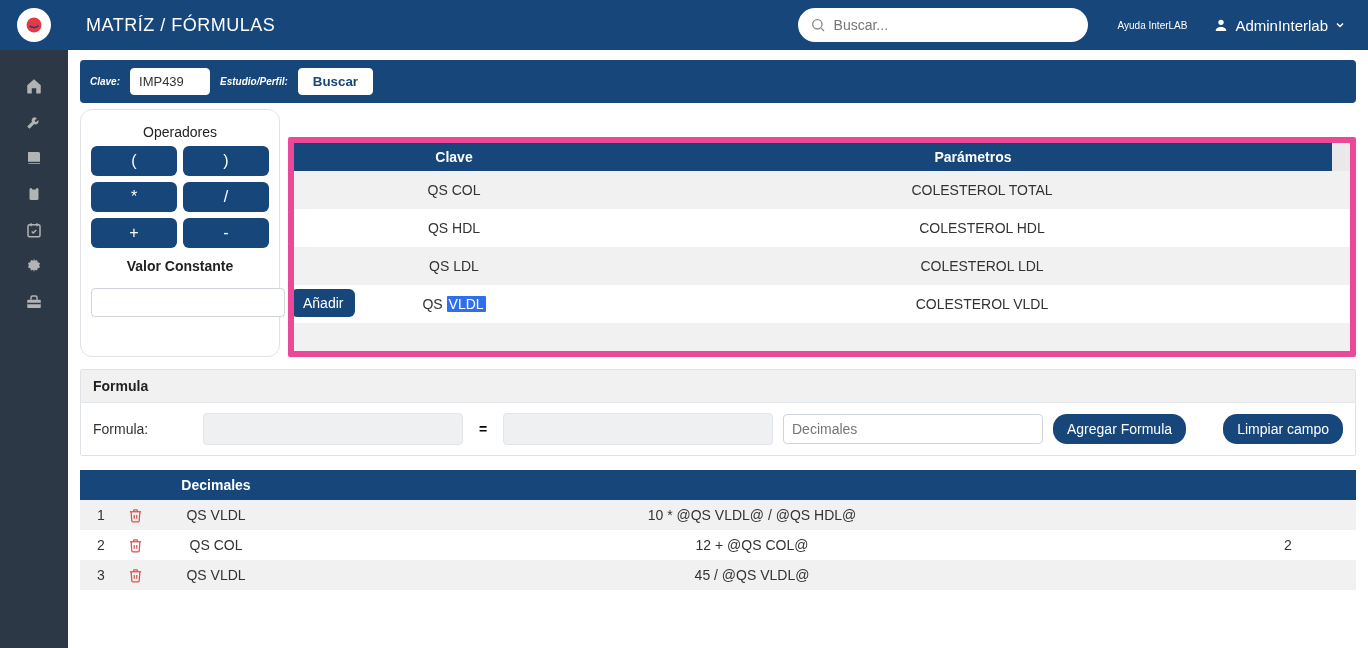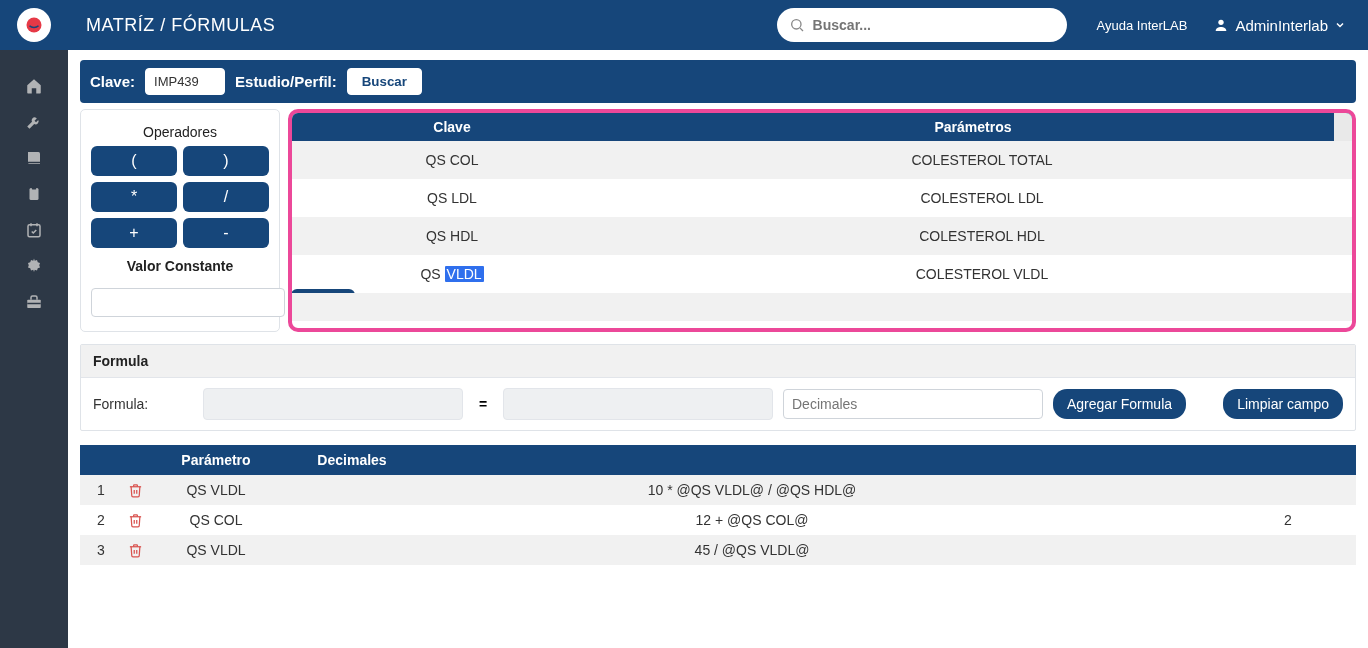--- a/index.html
+++ b/index.html
@@ -21,23 +21,23 @@
     font-size:16px; color:#16467a; font-weight:bold;
   }
   .breadcrumbs { font-weight:400; font-size:18px; letter-spacing:0.5px; margin-left:18px; flex:0 0 auto;}
   .top-spacer { flex:1; }
   .search-pill {
     background:#fff; border-radius:20px; height:34px; width:290px;
     display:flex; align-items:center; padding:0 12px; color:#888; margin-right:30px;
   }
   .search-pill svg { margin-right:8px; flex:0 0 auto; }
   .search-pill input {
-    border:none; outline:none; background:transparent; font-size:14px; color:#6d28d9; width:100%;font-weight:bold;
-  }
-  .top-link { color:#fff; margin-right:26px; font-size:13px; cursor:pointer; }
+    border:none; outline:none; background:transparent; font-size:14px; color:#6d28d9; width:100%;
+  }
+  .top-link { color:#fff; margin-right:26px; font-size:10px; cursor:pointer; }
   .top-user { display:flex; align-items:center; color:#fff; font-size:15px; cursor:pointer;}
   .top-user svg { margin-right:6px; }
   .top-user .chev { margin-left:6px; }
 
   
   .body-row { flex:1; display:flex; min-height:0;}
   .sidebar {
     width:68px; background:#2d3846; color:#c9c9c9;
     display:flex; flex-direction:column; align-items:center; padding-top:18px;
   }
@@ -45,54 +45,54 @@
   .sidebar svg { opacity:0.85; }
 
   .main { flex:1; background:#fff; overflow:auto; display:flex; flex-direction:column; padding:0; }
 
   
   .filter-wrap { padding:10px 12px 0 12px;}
   .filter-bar {
     background:#16467a; color:#fff; border-radius:4px;
     display:flex; align-items:center; padding:8px 10px; gap:10px;
   }
-  .filter-bar label.lbl { font-weight:600; font-size:15px; }
+  .filter-bar label.lbl { font-weight:600; font-size:10px;font-style:italic; }
   .filter-bar input.txt {
     background:#fff; border:1px solid #fff; border-radius:4px; padding:5px 8px;
     font-size:13px; color:#333;
   }
   .filter-bar .clave-input { width:80px; }
   .filter-bar .estudio-input { flex:1; }
   .btn-white {
     background:#fff; color:#16467a; border:1px solid #fff; border-radius:4px; padding:5px 14px;
     font-weight:600; cursor:pointer;
   }
 
   
   .mid-row { display:flex; gap:0; padding:0 12px; margin-top:6px;}
   .left-panel {
-    width:200px; border:1px solid #dfe3e8; border-radius:5px;
+    width:200px; border:1px solid #dfe3e8; border-radius:12px;
     display:flex; flex-direction:column; align-items:center; padding:8px 8px 14px 8px;
   }
   .left-panel .sect-title { font-weight:400; color:#222; margin:6px 0 6px 0;}
   .op-grid { display:grid; grid-template-columns:1fr 1fr; gap:6px; width:100%; padding:0 2px;}
   .btn-blue {
     background:#16467a; color:#fff; border:none; border-radius:6px;
     padding:6px 0; font-size:16px; cursor:pointer;
   }
   .const-row { display:flex; gap:6px; width:100%; padding:0 2px; margin-top:8px; align-items:center;}
   .const-row input {
     flex:1; border:1px solid #cfd4da; border-radius:4px; padding:6px 8px; font-size:13px;
   }
   .btn-blue-sm {
     background:#16467a; color:#fff; border:none; border-radius:6px;
     padding:6px 12px; font-size:14px; cursor:pointer; font-weight:500;
   }
 
-  .param-table-wrap { flex:1; margin-left:8px; border:4px solid #ec4899; border-radius:10px; overflow:hidden; position:relative;}
+  .param-table-wrap { flex:1; margin-left:8px; border:6px solid #ec4899; border-radius:2px; overflow:hidden; position:relative;margin-top:28px;}
   .param-head {
     display:flex; background:#16467a; color:#fff; font-weight:600; text-align:center;
   }
   .param-head .c-clave { width:320px; padding:6px 0;}
   .param-head .c-params-wrap{ flex:1; display:flex;}
   .param-head .c-params { flex:1; padding:6px 0;}
   .param-head .c-scroll-gutter{ width:18px; background:#e9e9e9;}
   .param-body { max-height:218px; overflow-y:auto;}
   .p-row { display:flex; text-align:center; height:38px; align-items:center; cursor:pointer;}
   .p-row:nth-child(odd){ background:#f1f1f1;}
@@ -271,26 +271,26 @@
             <div class="c-params">Parámetros</div>
             <div class="c-scroll-gutter"></div>
           </div>
         </div>
         <div class="param-body" id="param-body">
             <div class="p-row">
               <div class="c-clave">QS COL</div>
               <div class="c-params">COLESTEROL TOTAL</div>
             </div>
             <div class="p-row">
+              <div class="c-clave">QS HDL</div>
+              <div class="c-params">COLESTEROL HDL</div>
+            </div>
+            <div class="p-row">
               <div class="c-clave">QS LDL</div>
               <div class="c-params">COLESTEROL LDL</div>
-            </div>
-            <div class="p-row">
-              <div class="c-clave">QS HDL</div>
-              <div class="c-params">COLESTEROL HDL</div>
             </div>
             <div class="p-row">
               <div class="c-clave"><span>QS </span><span class="highlighted">VLDL</span></div>
               <div class="c-params">COLESTEROL VLDL</div>
             </div>
             <div class="p-row" style="height: 28px;"></div>
           </div>
       </div>
     </div>
 
@@ -304,21 +304,20 @@
         <input class="dec" placeholder="Decimales" style="">
         <button class="btn-primary">Agregar Formula</button>
         <button class="btn-primary right">Limpiar campo</button>
       </div>
     </div>
 
     <div class="result-wrap">
       <div class="result-head">
         <div class="col-idx"></div>
         <div class="col-del"></div>
-        <div class="col-param">Parámetro</div>
         <div class="col-dec">Decimales</div>
       </div>
       <div id="result-body">
           <div class="r-row">
             <div class="col-idx">1</div>
             <div class="col-del">
               <svg width="15" height="15" viewBox="0 0 24 24" fill="none" stroke="#d9534f" stroke-width="2">
                 <polyline points="3 6 5 6 21 6"></polyline>
                 <path d="M19 6l-1 14a2 2 0 01-2 2H8a2 2 0 01-2-2L5 6"></path>
                 <path d="M10 11v6M14 11v6"></path>

